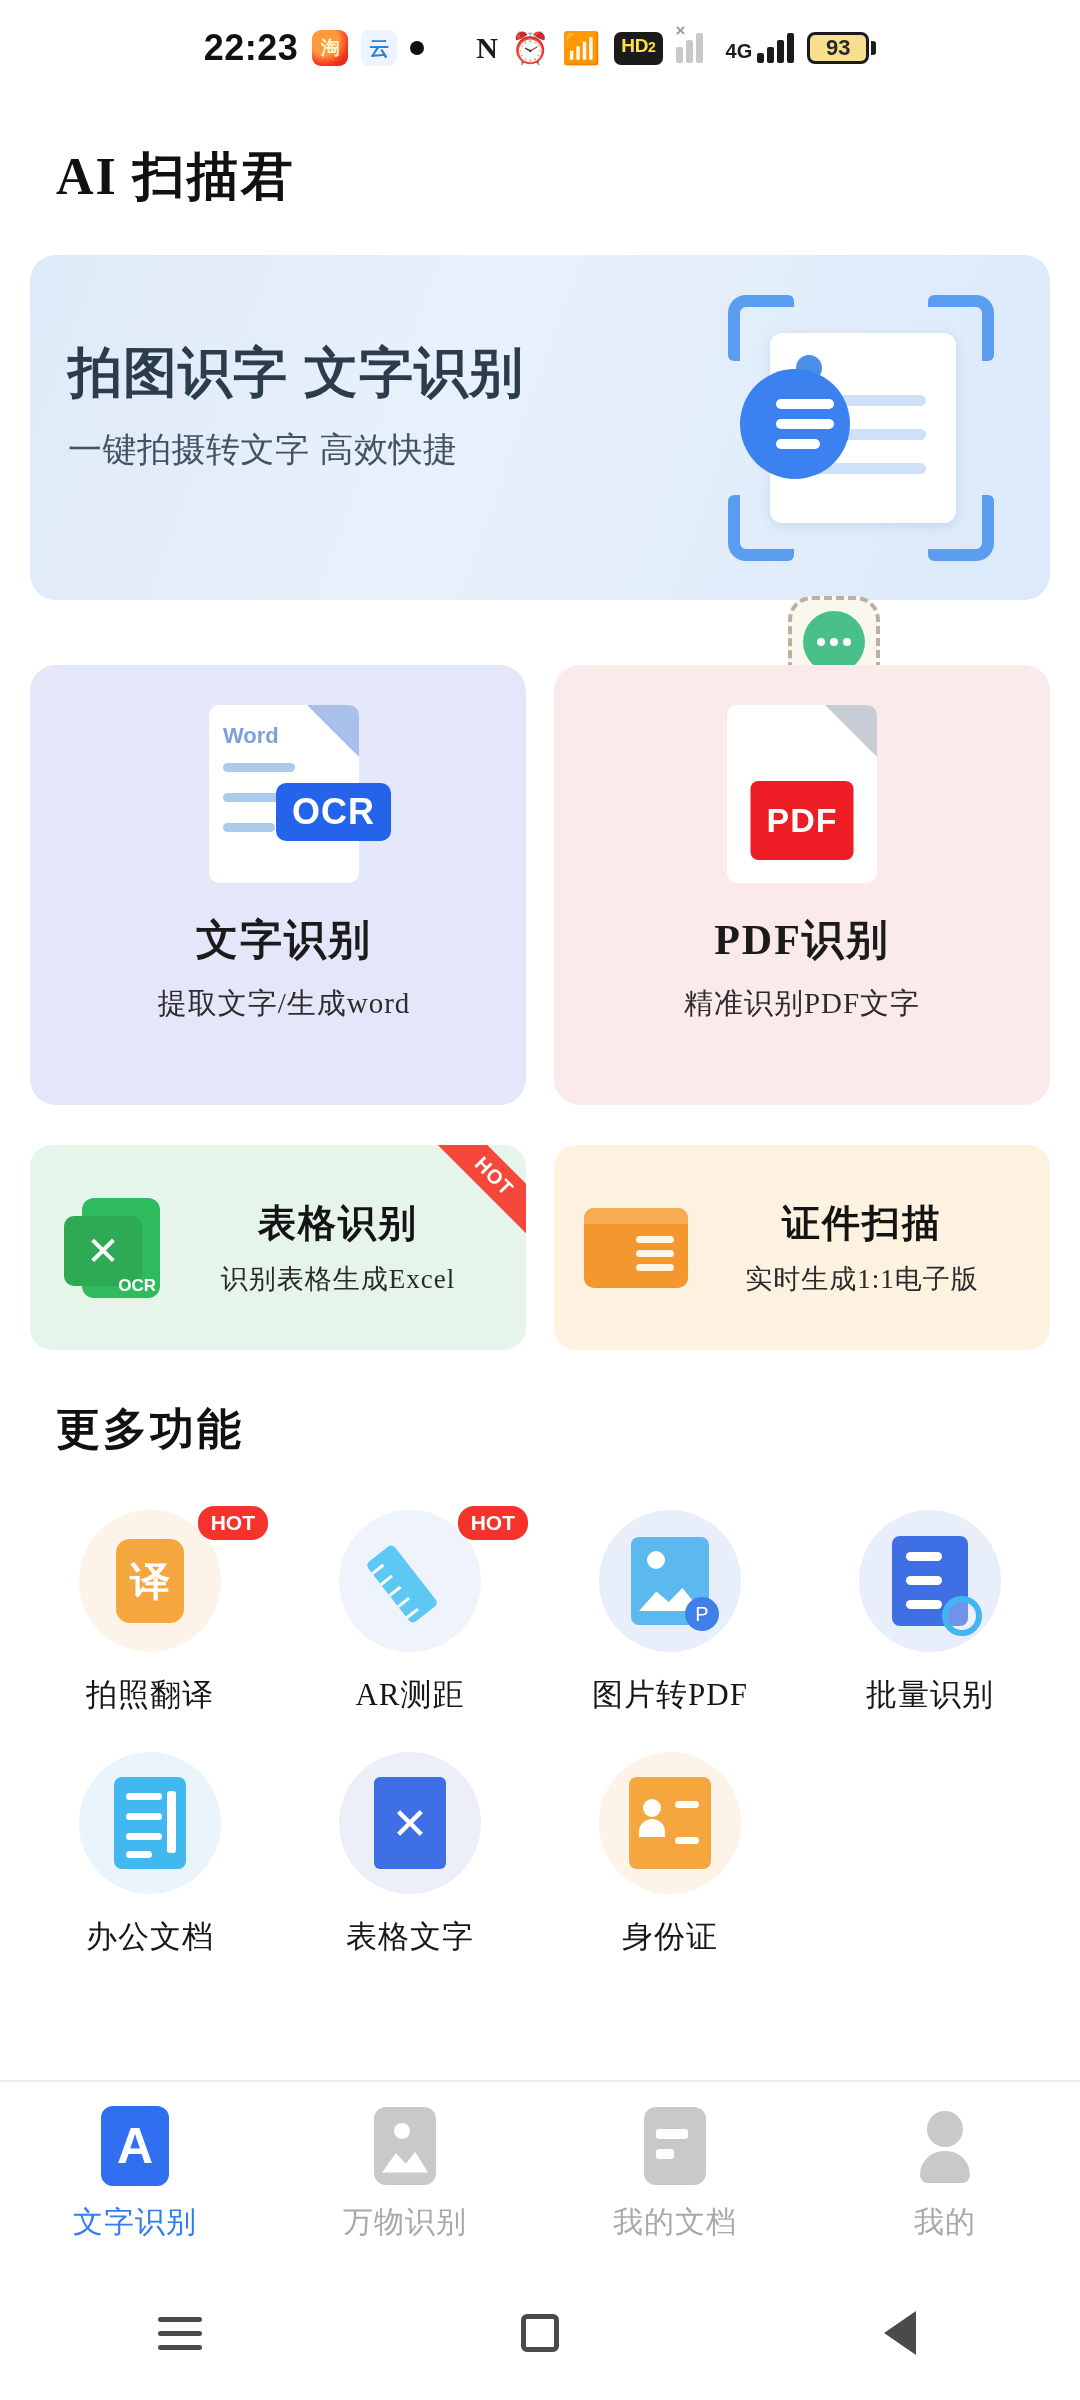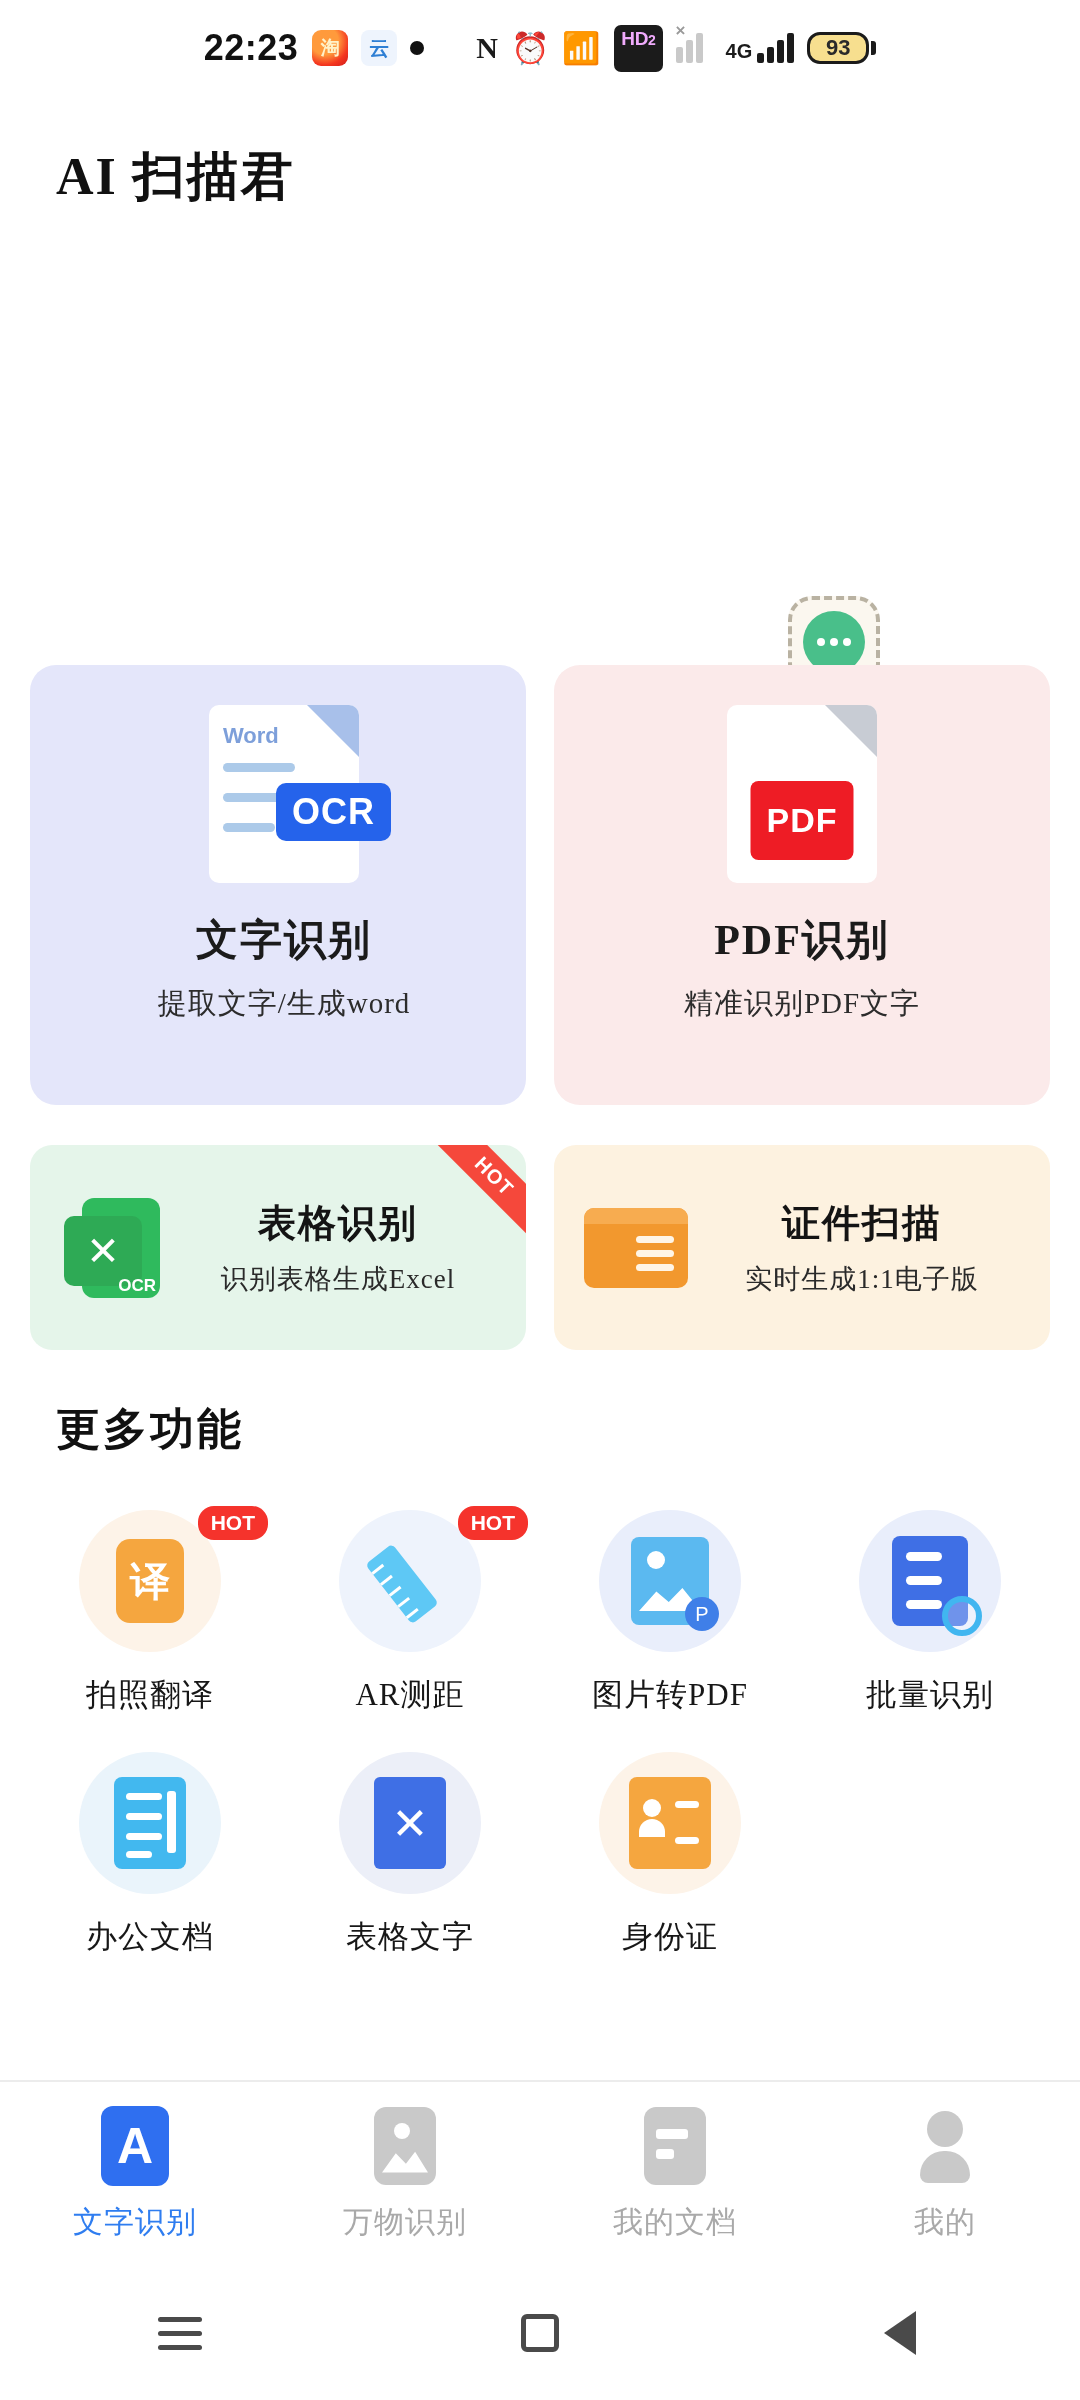--- a/index.html
+++ b/index.html
@@ -29,36 +29,36 @@
   .ico-cloud {
     width: 36px; height: 36px; border-radius: 8px; background: #eef4fd;
     display:flex;align-items:center;justify-content:center;
     color:#2f7fd4; font-size:20px; font-weight:700;
   }
   .dot-ind { width: 14px; height: 14px; border-radius: 50%; background: #111; }
   .nfc-glyph { font-size: 30px; font-weight: 800; color:#1b1b1b; font-family:"Liberation Serif", serif;}
   .alarm-glyph { font-size: 31px; color:#1b1b1b; line-height:1; }
   .wifi-glyph { font-size: 31px; color:#1b1b1b; line-height:1;}
   .hd-badge {
-    background:#1b1b1b; color:#f0abfc; border-radius:7px;
-    font-size:19px; font-weight:700; padding: 3px 7px 22px 7px; letter-spacing:-.3px;
+    background:#1b1b1b; color:#fde047; border-radius:7px;
+    font-size:19px; font-weight:700; padding: 3px 7px 8px 7px; letter-spacing:-.3px;
   }
   .bars { display:flex; align-items:flex-end; gap:3px; height: 30px; position:relative;}
   .bars i { display:block; width:7px; border-radius:2px; background:#1b1b1b; }
   .bars.grey i { background:#c9c9c9; }
   .bars i:nth-child(1){ height:10px;} .bars i:nth-child(2){ height:16px;}
   .bars i:nth-child(3){ height:23px;} .bars i:nth-child(4){ height:30px;}
   .sig-x { position:absolute; top:-12px; left:0px; font-size:17px; color:#9a9a9a; font-weight:700;}
   .g4 { display:flex; align-items:flex-end; gap:5px; }
   .g4-label { font-size:20px; font-weight:700; color:#1b1b1b; line-height:1; margin-bottom:2px;}
   .battery {
     display:flex; align-items:center; gap:2px;
   }
   .batt-body {
-    width: 62px; height: 32px; border: 3px solid #1b1b1b; border-radius:13px;
+    width: 62px; height: 32px; border: 3px solid #1b1b1b; border-radius:8px;
     background:#f7df8f; display:flex; align-items:center; justify-content:center;
   }
   .batt-num { font-size: 22px; font-weight:700; color:#2a2a2a; }
   .batt-cap { width:5px; height:14px; background:#1b1b1b; border-radius:0 3px 3px 0; }
 
   
   .app-title {
     position:absolute; left: 56px; top: 142px;
     font-size: 52px; font-weight: 700; color: #111;
     font-family: "Liberation Serif", "DejaVu Serif", serif;
@@ -321,20 +321,41 @@
         <span class="batt-body">
             <span class="batt-num">93</span>
           </span>
         <span class="batt-cap"></span>
       </span>
     </span>
   </div>
 
   <div class="app-title">AI 扫描君</div>
 
+  <div class="hero">
+    <div class="hero-title">拍图识字  文字识别</div>
+    <div class="hero-sub">一键拍摄转文字  高效快捷</div>
+    <div class="hero-art">
+      <span class="corner tl"></span>
+        <span class="corner tr"></span>
+      <span class="corner bl"></span>
+        <span class="corner br"></span>
+      <div class="card-doc">
+        <span class="dot-blue"></span>
+        <span class="ln l1"></span>
+          <span class="ln l2"></span>
+          <span class="ln l3"></span>
+      </div>
+      <div class="blue-pie">
+          <span class="wl a"></span>
+          <span class="wl b"></span>
+          <span class="wl c"></span>
+        </div>
+    </div>
+  </div>
 
   <div class="float-widget">
     <div class="float-inner">
         <i></i>
         <i></i>
         <i></i>
       </div>
   </div>
 
   <div class="big-cards">

